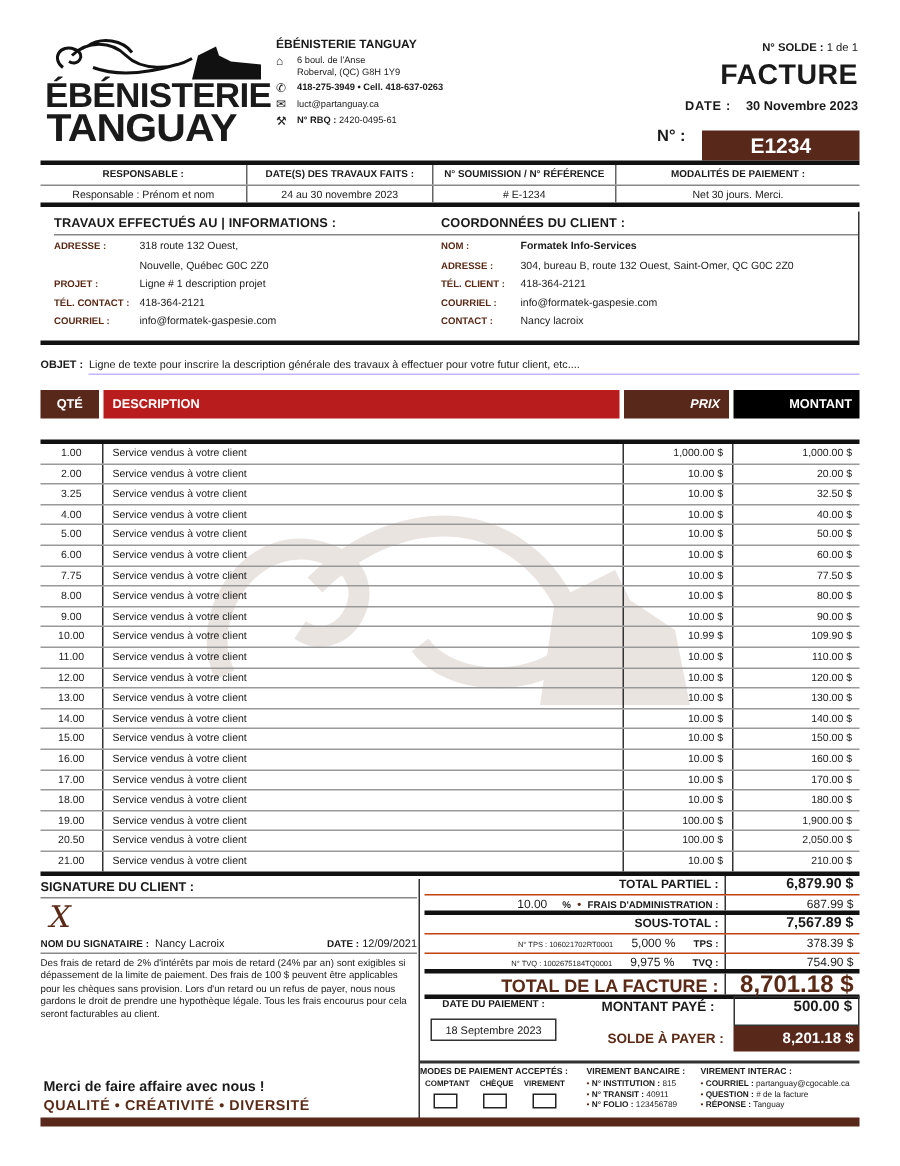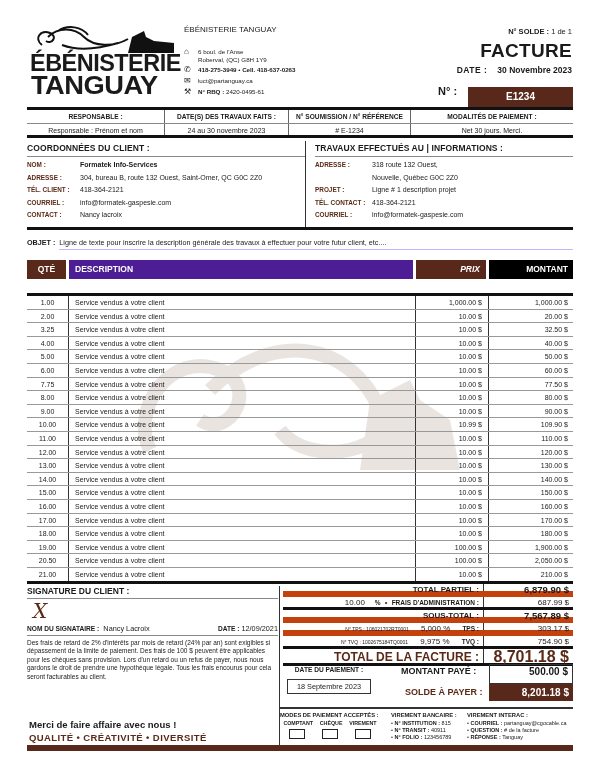--- a/index.html
+++ b/index.html
@@ -6,33 +6,33 @@
   html, body { width: 600px; height: 777px; background: #fff; overflow: hidden; }
   body { font-family: "Liberation Sans", sans-serif; color: #1a1a1a; position: relative; font-size: 7.5px; }
 
   
   #logo { position: absolute; left: 28px; top: 25px; width: 148px; height: 72px; text-align: center; }
   #logo .swirl { position: absolute; left: 0; top: 0; }
   #logo .t1 { position: absolute; left: 2px; top: 27px; font-weight: 900; font-size: 23px; letter-spacing: -0.5px; line-height: 22px; font-family: "Liberation Sans", sans-serif; transform: scaleX(1.02); transform-origin: left; }
   #logo .t2 { position: absolute; left: 3px; top: 48px; font-weight: 900; font-size: 26px; letter-spacing: -0.5px; line-height: 24px; font-family: "Liberation Sans", sans-serif; transform: scaleX(1.05); transform-origin: left; }
 
   #company { position: absolute; left: 184px; top: 25px; }
-  #company .name { font-weight: normal; font-size: 8px; margin-bottom: 14px; }
+  #company .name { font-weight: bold; font-size: 8px; margin-bottom: 3px; }
   #company .row { display: flex; align-items: flex-start; margin-bottom: 3px; font-size: 6.2px; line-height: 7.5px; }
   #company .ic { width: 14px; font-size: 8px; line-height: 8px; }
   #company .bold { font-weight: bold; }
 
   #page-no { position: absolute; right: 28px; top: 27px; font-size: 7.5px; }
   #page-no b { font-family: "Liberation Sans", sans-serif; }
   #facture-title { position: absolute; right: 28px; top: 40px; font-size: 19px; font-weight: 900; letter-spacing: 0.3px; }
   #date-row { position: absolute; right: 28px; top: 65px; font-size: 8.5px; font-weight: bold; }
   #date-row .lbl { margin-right: 10px; letter-spacing: 0.5px; }
   #num-row { position: absolute; left: 438px; top: 80px; width: 135px; height: 22px; display: flex; align-items: center; }
   #num-row .lbl { font-size: 11px; font-weight: 900; width: 30px; }
-  #num-row .val { flex: 1; height: 20px; background: #58281a; color: #fff; font-size: 10px; font-weight: bold; text-align: center; line-height: 20px; margin-top: 12px; }
+  #num-row .val { flex: 1; height: 20px; background: #58281a; color: #fff; font-size: 14px; font-weight: bold; text-align: center; line-height: 20px; margin-top: 12px; }
 
   
   #info-table { position: absolute; left: 27px; top: 107px; width: 546px; border-top: 3px solid #111; }
   #info-table .hdr, #info-table .vals { display: flex; }
   #info-table .hdr { border-bottom: 1px solid #888; height: 14px; }
   #info-table .vals { border-bottom: 3px solid #111; height: 14px; }
   #info-table .c { text-align: center; line-height: 13px; border-right: 1px solid #666; }
   #info-table .c:last-child { border-right: none; }
   #info-table .hdr .c { font-weight: bold; font-size: 6.6px; }
   #info-table .vals .c { font-size: 7px; }
@@ -58,21 +58,21 @@
 
   
   #items { position: absolute; left: 27px; top: 260px; width: 546px; }
   #items .thead { display: flex; height: 19px; margin-bottom: 14px; }
   #items .thead div { line-height: 19px; font-weight: bold; font-size: 8.5px; color: #fff; }
   .col-q { width: 42px; text-align: center; }
   .col-d { width: 347px; padding-left: 6px; }
   .col-p { width: 73px; text-align: right; padding-right: 6px; }
   .col-m { flex: 1; text-align: right; padding-right: 5px; }
   #items .thead .col-q { background: #58281a; margin-right: 3px; width: 39px; }
-  #items .thead .col-d { background: #4c1d95; margin-right: 3px; width: 344px; }
+  #items .thead .col-d { background: #b91c1c; margin-right: 3px; width: 344px; }
   #items .thead .col-p { background: #58281a; margin-right: 3px; width: 70px; font-style: italic; }
   #items .thead .col-m { background: #000; }
   #items .tbody { border-top: 3px solid #111; border-bottom: 3px solid #111; position: relative; }
   #items .tr { display: flex; height: 13.6px; line-height: 13px; font-size: 7px; border-bottom: 1px solid #999; }
   #items .tr:last-child { border-bottom: none; }
   #items .tr > div { border-right: 1px solid #333; }
   #items .tr > div:last-child { border-right: none; }
   #items .tr .col-q { text-align: center; }
   #watermark { position: absolute; left: 130px; top: 330px; width: 330px; height: 150px; opacity: 0.12; pointer-events: none; }
 
@@ -85,21 +85,21 @@
   #sig .terms { font-size: 6.5px; line-height: 8.4px; margin-top: 3px; }
 
   #thanks { position: absolute; left: 29px; top: 719px; }
   #thanks .t1 { font-weight: 900; font-size: 9.5px; }
   #thanks .t2 { font-weight: 900; font-size: 9.5px; color: #5a2a16; letter-spacing: 0.4px; margin-top: 2px; }
 
   #vsep { position: absolute; left: 279px; top: 586px; width: 1px; height: 160px; background: #333; }
 
   
   #totals { position: absolute; left: 283px; top: 584px; width: 290px; }
-  .trow { display: flex; height: 13px; line-height: 12px; border-bottom: 6px solid #c2410c; }
+  .trow { display: flex; height: 13px; line-height: 12px; border-bottom: 1px solid #c2410c; }
   .trow .lab { width: 201px; text-align: right; padding-right: 4px; border-right: 1px solid #333; font-weight: bold; }
   .trow .val { flex: 1; text-align: right; padding-right: 4px; font-size: 8px; }
   .trow.big .lab { font-size: 8px; font-weight: 900; }
   .trow.big .val { font-weight: bold; font-size: 9.5px; }
   .trow.thick { border-bottom: 3px solid #111; }
   .trow .lab .small { font-size: 5px; font-weight: normal; margin-right: 10px; }
   .trow .lab .pct { font-size: 8px; font-weight: normal; margin-right: 10px; }
   .trow .lab .k2 { font-size: 6.5px; }
   .trow.total { height: 17px; line-height: 16px; border-bottom: 3px solid #111; }
   .trow.total .lab { color: #5a2a16; font-size: 12px; }
@@ -184,20 +184,45 @@
   </div>
   <div class="vals">
     <div class="c w1">Responsable : Prénom et nom</div>
     <div class="c w2">24 au 30 novembre 2023</div>
     <div class="c w3"># E-1234</div>
     <div class="c w4">Net 30 jours. Merci.</div>
   </div>
 </div>
 
 <div id="client-wrap">
+  <div class="cblock" id="work-block">
+    <h3>TRAVAUX EFFECTUÉS AU  |  INFORMATIONS :</h3>
+    <div class="body">
+      <div class="r">
+          <span class="k">ADRESSE :</span>
+          <span class="v">318 route 132 Ouest,</span>
+        </div>
+      <div class="r">
+          <span class="k"></span>
+          <span class="v">Nouvelle, Québec  G0C 2Z0</span>
+        </div>
+      <div class="r">
+          <span class="k">PROJET :</span>
+          <span class="v">Ligne # 1 description projet</span>
+        </div>
+      <div class="r">
+          <span class="k">TÉL. CONTACT :</span>
+          <span class="v">418-364-2121</span>
+        </div>
+      <div class="r">
+          <span class="k">COURRIEL :</span>
+          <span class="v">info@formatek-gaspesie.com</span>
+        </div>
+    </div>
+  </div>
   <div class="cblock" id="client-block">
     <h3>COORDONNÉES DU CLIENT :</h3>
     <div class="body">
       <div class="r">
           <span class="k">NOM :</span>
           <span class="v b">Formatek Info-Services</span>
         </div>
       <div class="r">
           <span class="k">ADRESSE :</span>
           <span class="v">304, bureau B, route 132 Ouest, Saint-Omer, QC  G0C 2Z0</span>
@@ -206,45 +231,20 @@
           <span class="k">TÉL. CLIENT :</span>
           <span class="v">418-364-2121</span>
         </div>
       <div class="r">
           <span class="k">COURRIEL :</span>
           <span class="v">info@formatek-gaspesie.com</span>
         </div>
       <div class="r">
           <span class="k">CONTACT :</span>
           <span class="v">Nancy lacroix</span>
-        </div>
-    </div>
-  </div>
-  <div class="cblock" id="work-block">
-    <h3>TRAVAUX EFFECTUÉS AU  |  INFORMATIONS :</h3>
-    <div class="body">
-      <div class="r">
-          <span class="k">ADRESSE :</span>
-          <span class="v">318 route 132 Ouest,</span>
-        </div>
-      <div class="r">
-          <span class="k"></span>
-          <span class="v">Nouvelle, Québec  G0C 2Z0</span>
-        </div>
-      <div class="r">
-          <span class="k">PROJET :</span>
-          <span class="v">Ligne # 1 description projet</span>
-        </div>
-      <div class="r">
-          <span class="k">TÉL. CONTACT :</span>
-          <span class="v">418-364-2121</span>
-        </div>
-      <div class="r">
-          <span class="k">COURRIEL :</span>
-          <span class="v">info@formatek-gaspesie.com</span>
         </div>
     </div>
   </div>
 </div>
 
 <div id="objet">
   <span class="k">OBJET :</span>
   <span class="v">Ligne de texte pour inscrire la description générale des travaux à effectuer pour votre futur client, etc....</span>
 </div>
 
@@ -423,21 +423,21 @@
   <div class="trow big">
     <div class="lab">SOUS-TOTAL :</div>
     <div class="val">7,567.89 $</div>
   </div>
   <div class="trow">
     <div class="lab">
       <span class="small">N° TPS : 106021702RT0001</span>
       <span class="pct">5,000  %</span>
       <span class="k2">TPS :</span>
     </div>
-    <div class="val">303.17 $</div>
+    <div class="val">378.39 $</div>
   </div>
   <div class="trow thick">
     <div class="lab">
       <span class="small">N° TVQ : 1002675184TQ0001</span>
       <span class="pct">9,975  %</span>
       <span class="k2">TVQ :</span>
     </div>
     <div class="val">754.90 $</div>
   </div>
   <div class="trow total">

